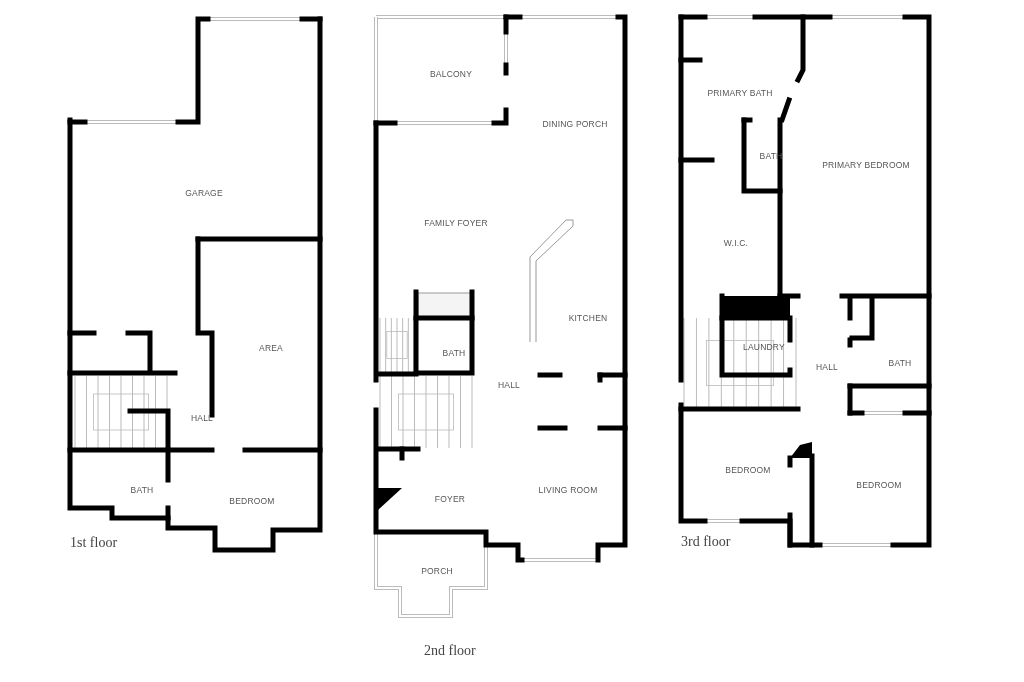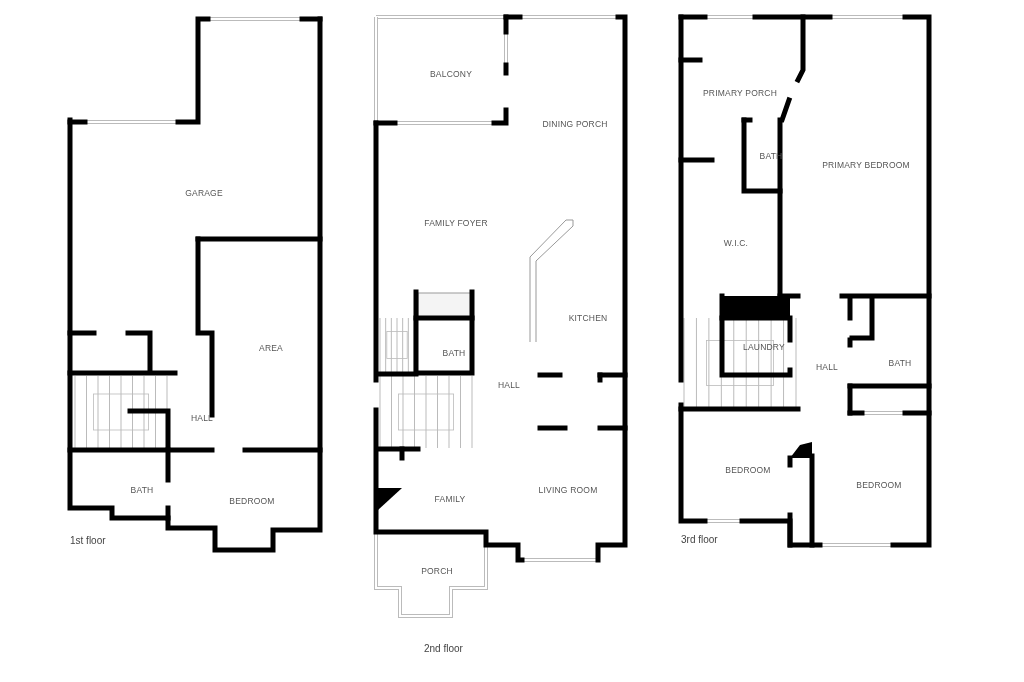--- a/index.html
+++ b/index.html
@@ -1,19 +1,19 @@
 <!DOCTYPE html>
 <html><head>
 <meta charset="utf-8">
 <style>
   html, body { margin: 0; padding: 0; background: #ffffff; }
   body { width: 1024px; height: 682px; overflow: hidden; position: relative; font-family: "Liberation Sans", "DejaVu Sans", sans-serif; }
   #plan { position: absolute; left: 0; top: 0; width: 1024px; height: 682px; }
   .label { position: absolute; font-size: 8.5px; color: #555; letter-spacing: 0.2px; white-space: nowrap; transform: translate(-50%, -50%); padding-left: 18px; }
-  .floor-caption { position: absolute; font-size: 10px; color: #444; white-space: nowrap; }
+  .floor-caption { position: absolute; font-size: 14px; color: #444; white-space: nowrap; font-family: Liberation Serif, serif; }
 </style>
 </head>
 <body>
 
 <svg id="plan" width="1024" height="682" viewBox="0 0 1024 682" xmlns="http://www.w3.org/2000/svg">
   <g id="stairs-layer">
       <g>
         <line x1="75" x2="75" y1="376" y2="448" stroke="#bbb" stroke-width="1"></line>
         <line x1="86.5" x2="86.5" y1="376" y2="448" stroke="#bbb" stroke-width="1"></line>
         <line x1="98" x2="98" y1="376" y2="448" stroke="#bbb" stroke-width="1"></line>
@@ -175,26 +175,26 @@
   <div class="label" style="left:133px;top:490px">BATH</div>
   <div class="label" style="left:243px;top:501px">BEDROOM</div>
   <div class="floor-caption" style="left:70px;top:535px">1st floor</div>
 
   <div class="label" style="left:442px;top:74px">BALCONY</div>
   <div class="label" style="left:566px;top:124px">DINING PORCH</div>
   <div class="label" style="left:447px;top:223px">FAMILY FOYER</div>
   <div class="label" style="left:579px;top:318px">KITCHEN</div>
   <div class="label" style="left:445px;top:353px">BATH</div>
   <div class="label" style="left:500px;top:385px">HALL</div>
-  <div class="label" style="left:441px;top:499px">FAMILY</div>
+  <div class="label" style="left:441px;top:499px">FOYER</div>
   <div class="label" style="left:559px;top:490px">LIVING ROOM</div>
   <div class="label" style="left:428px;top:571px">PORCH</div>
   <div class="floor-caption" style="left:424px;top:643px">2nd floor</div>
 
-  <div class="label" style="left:731px;top:93px">PRIMARY PORCH</div>
+  <div class="label" style="left:731px;top:93px">PRIMARY BATH</div>
   <div class="label" style="left:762px;top:156px">BATH</div>
   <div class="label" style="left:857px;top:165px">PRIMARY BEDROOM</div>
   <div class="label" style="left:727px;top:243px">W.I.C.</div>
   <div class="label" style="left:755px;top:347px">LAUNDRY</div>
   <div class="label" style="left:818px;top:367px">HALL</div>
   <div class="label" style="left:891px;top:363px">BATH</div>
   <div class="label" style="left:739px;top:470px">BEDROOM</div>
   <div class="label" style="left:870px;top:485px">BEDROOM</div>
   <div class="floor-caption" style="left:681px;top:534px">3rd floor</div>
 </div>

